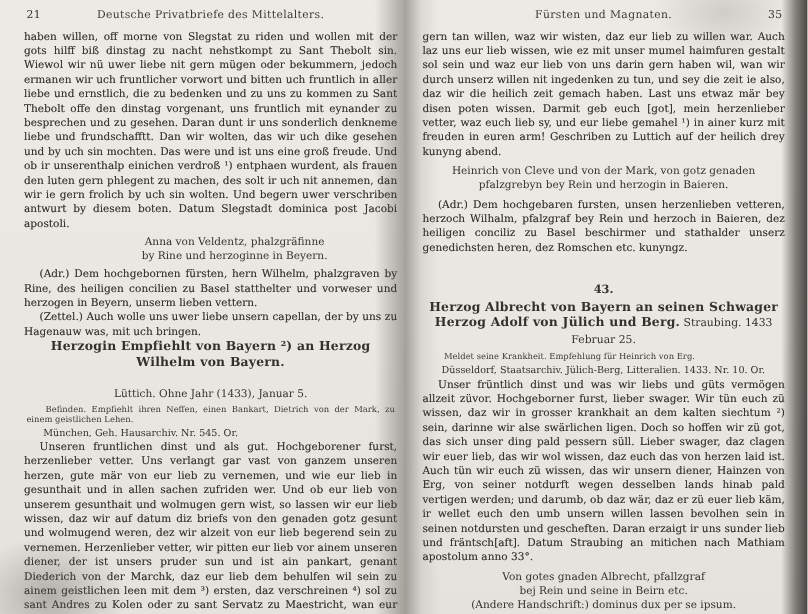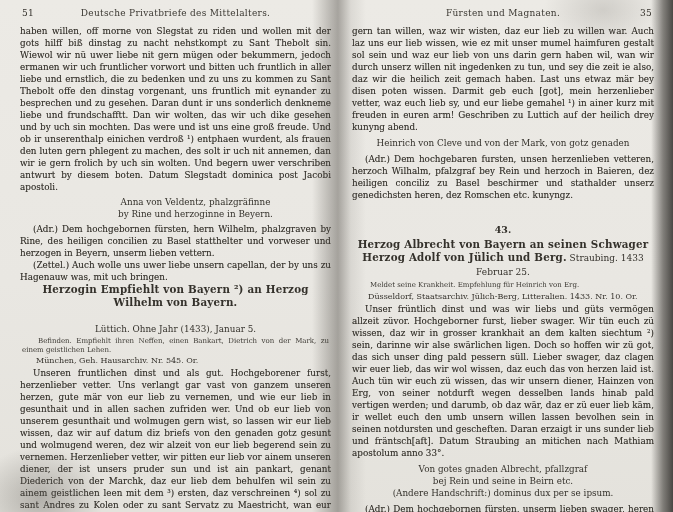--- a/index.html
+++ b/index.html
@@ -39,21 +39,21 @@
   .regest{font-size:7px;line-height:8.6px;text-align:justify;margin:2px 2px 2px 2px;text-indent:16px;color:#3c3933;}
   .archive{font-size:8px;margin:1px 0 2px;text-indent:16px;}
 </style>
 </head>
 <body>
 
 <div class="spread">
 
   <div class="page page-left">
     <div class="page-head">
-      <span class="num-l">51</span>
+      <span class="num-l">21</span>
       <div class="rt">Deutsche Privatbriefe des Mittelalters.</div>
     </div>
 
     <div class="body-text">haben willen, off morne von Slegstat zu riden und wollen mit der gots hilff biß dinstag zu nacht nehstkompt zu Sant Thebolt sin. Wiewol wir nü uwer liebe nit gern mügen oder bekummern, jedoch ermanen wir uch fruntlicher vorwort und bitten uch fruntlich in aller liebe und ernstlich, die zu bedenken und zu uns zu kommen zu Sant Thebolt offe den dinstag vorgenant, uns fruntlich mit eynander zu besprechen und zu gesehen. Daran dunt ir uns sonderlich denkneme liebe und frundschafftt. Dan wir wolten, das wir uch dike gesehen und by uch sin mochten. Das were und ist uns eine groß freude. Und ob ir unserenthalp einichen verdroß ¹) entphaen wurdent, als frauen den luten gern phlegent zu machen, des solt ir uch nit annemen, dan wir ie gern frolich by uch sin wolten. Und begern uwer verschriben antwurt by diesem boten. Datum Slegstadt dominica post Jacobi apostoli.</div>
 
     <div class="sig">
       <div>Anna von Veldentz, phalzgräfinne</div>
       <div>by Rine und herzoginne in Beyern.</div>
     </div>
 
@@ -71,20 +71,21 @@
   <div class="page page-right">
     <div class="page-head">
       <div class="rt">Fürsten und Magnaten.</div>
       <span class="num-r">35</span>
     </div>
 
     <div class="body-text">gern tan willen, waz wir wisten, daz eur lieb zu willen war. Auch laz uns eur lieb wissen, wie ez mit unser mumel haimfuren gestalt sol sein und waz eur lieb von uns darin gern haben wil, wan wir durch unserz willen nit ingedenken zu tun, und sey die zeit ie also, daz wir die heilich zeit gemach haben. Last uns etwaz mär bey disen poten wissen. Darmit geb euch [got], mein herzenlieber vetter, waz euch lieb sy, und eur liebe gemahel ¹) in ainer kurz mit freuden in euren arm!  Geschriben zu Luttich auf der heilich drey kunyng abend.</div>
 
     <div class="sig2">
       <div>Heinrich von Cleve und von der Mark, von gotz genaden</div>
+      <div>pfalzgrebyn bey Rein und herzogin in Baieren.</div>
     </div>
 
     <div class="body-text ind">(Adr.)  Dem hochgebaren fursten, unsen herzenlieben vetteren, herzoch Wilhalm, pfalzgraf bey Rein und herzoch in Baieren, dez heiligen conciliz zu Basel beschirmer und stathalder unserz genedichsten heren, dez Romschen etc. kunyngz.</div>
 
     <div class="entry-num">43.</div>
     <div class="entry-head">
       <span>Herzog Albrecht von Bayern an seinen Schwager Herzog Adolf von Jülich und Berg.</span><span class="dl">  Straubing.   1433 Februar 25.</span>
     </div>
     <div class="regest">Meldet seine Krankheit.  Empfehlung für Heinrich von Erg.</div>
     <div class="archive">Düsseldorf, Staatsarchiv.   Jülich-Berg, Litteralien.   1433.   Nr. 10.   Or.</div>

